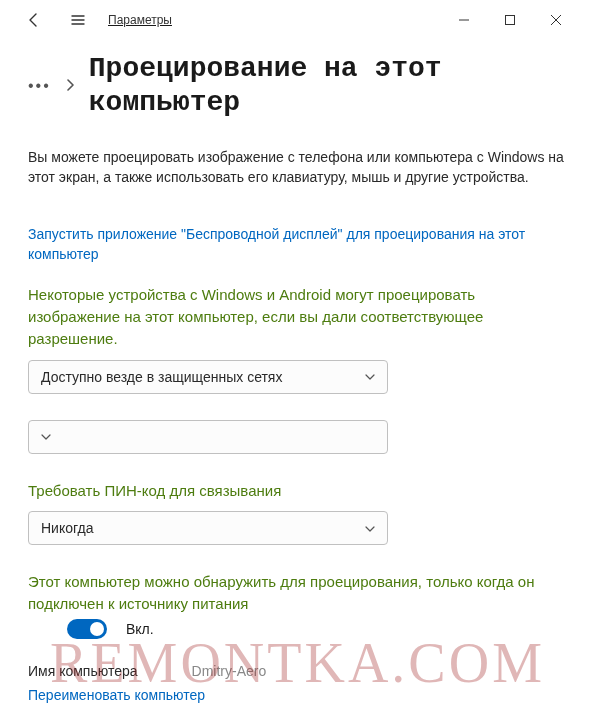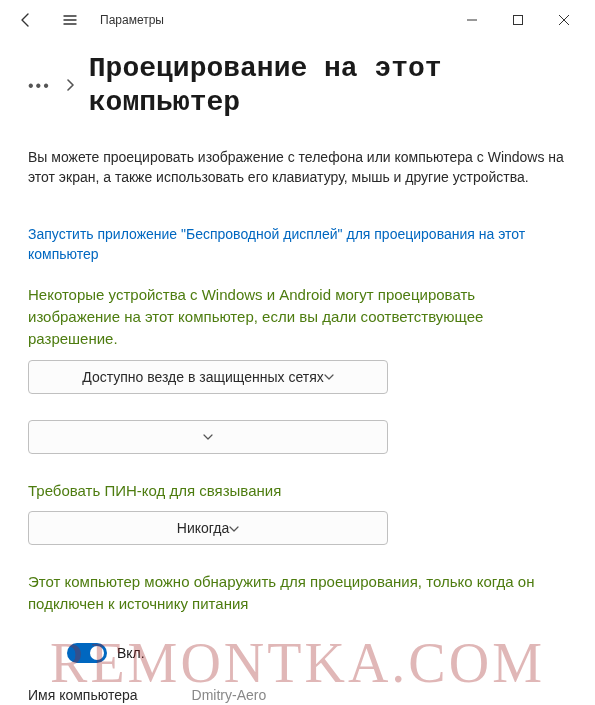--- a/index.html
+++ b/index.html
@@ -10,21 +10,22 @@
     background: #ffffff;
     width: 595px;
     height: 705px;
     overflow: hidden;
     position: relative;
   }
   .titlebar {
     display: flex;
     align-items: center;
     height: 40px;
-    padding: 0 8px;
+    padding: 0 16px;
+    text-decoration: underline;
   }
   .titlebar .left { display: flex; align-items: center; gap: 8px; flex: 1; }
   .icon-btn {
     width: 36px; height: 36px;
     display: flex; align-items: center; justify-content: center;
     border-radius: 4px;
     cursor: pointer;
   }
   .title-text { font-size: 12px; color: #333; margin-left: 4px; }
   .win-controls { display: flex; }
@@ -70,30 +71,30 @@
     margin-bottom: 10px;
   }
   .dropdown {
     width: 360px;
     height: 34px;
     border: 1px solid #c0c0c0;
     border-radius: 4px;
     background: #fcfcfc;
     display: flex;
     align-items: center;
-    justify-content: center;
+    justify-content: space-between;
     padding: 0 12px;
     font-size: 14px;
     color: #2a2a2a;
     cursor: pointer;
     margin-bottom: 26px;
   }
   .chev-down { font-size: 10px; color: #555; }
   .toggle-row {
-    display: flex; align-items: center; gap: 10px;
+    display: flex; align-items: center; gap: 19px;
     margin-bottom: 24px;
     padding-left: 39px;
   }
   .toggle {
     width: 40px; height: 20px;
     background: #0067c0;
     border-radius: 10px;
     position: relative;
     cursor: pointer;
   }
@@ -201,21 +202,21 @@
   <p class="label">Требовать ПИН-код для связывания</p>
   <div class="dropdown">
     <span>Никогда</span>
     <span class="chev-down">
       <svg width="10" height="6" viewBox="0 0 10 6">
           <path d="M1 1 L5 5 L9 1" stroke="#555" stroke-width="1.2" fill="none" stroke-linecap="round" stroke-linejoin="round"></path>
         </svg>
     </span>
   </div>
 
-  <p class="label" style="margin-bottom:28px">Этот компьютер можно обнаружить для проецирования, только когда он подключен к источнику питания</p>
+  <p class="label" style="margin-bottom:4px">Этот компьютер можно обнаружить для проецирования, только когда он подключен к источнику питания</p>
   <div class="toggle-row">
     <div class="toggle"></div>
     <span class="toggle-label">Вкл.</span>
   </div>
 
   <div class="kv-row">
     <span class="kv-key">Имя компьютера</span>
     <span class="kv-val">Dmitry-Aero</span>
   </div>
   <a class="link" style="margin-bottom:0">Переименовать компьютер</a>

